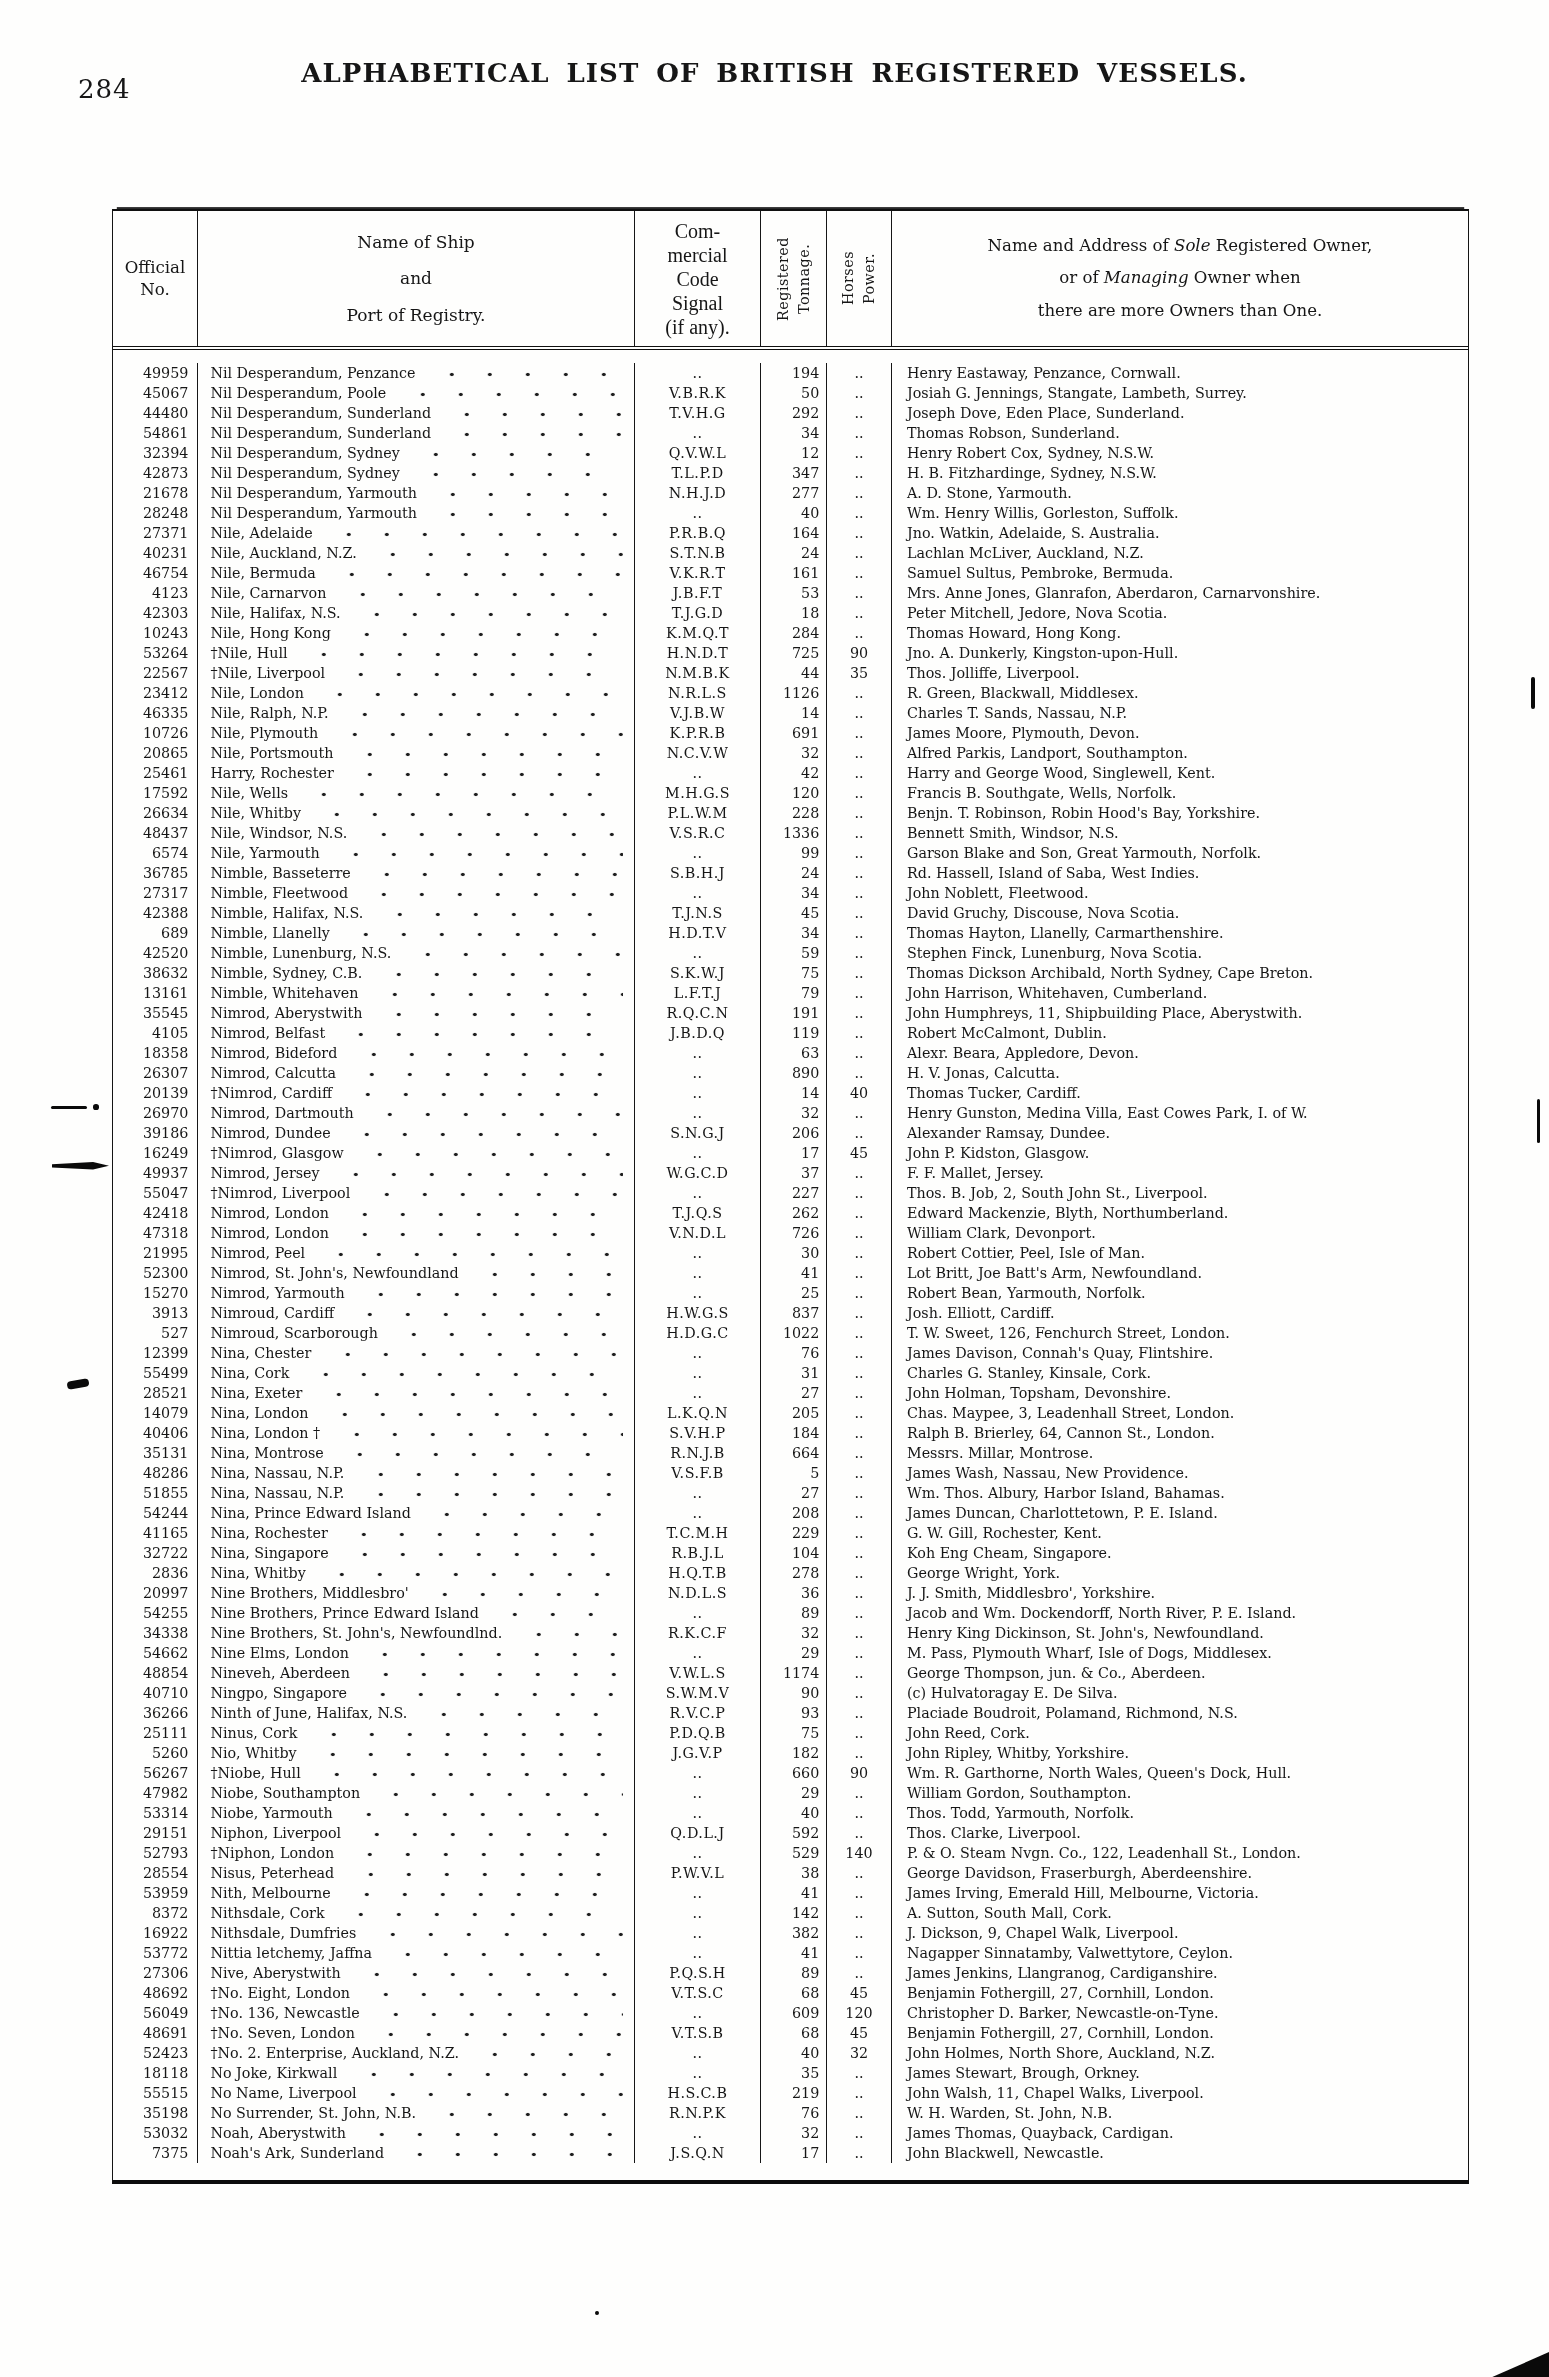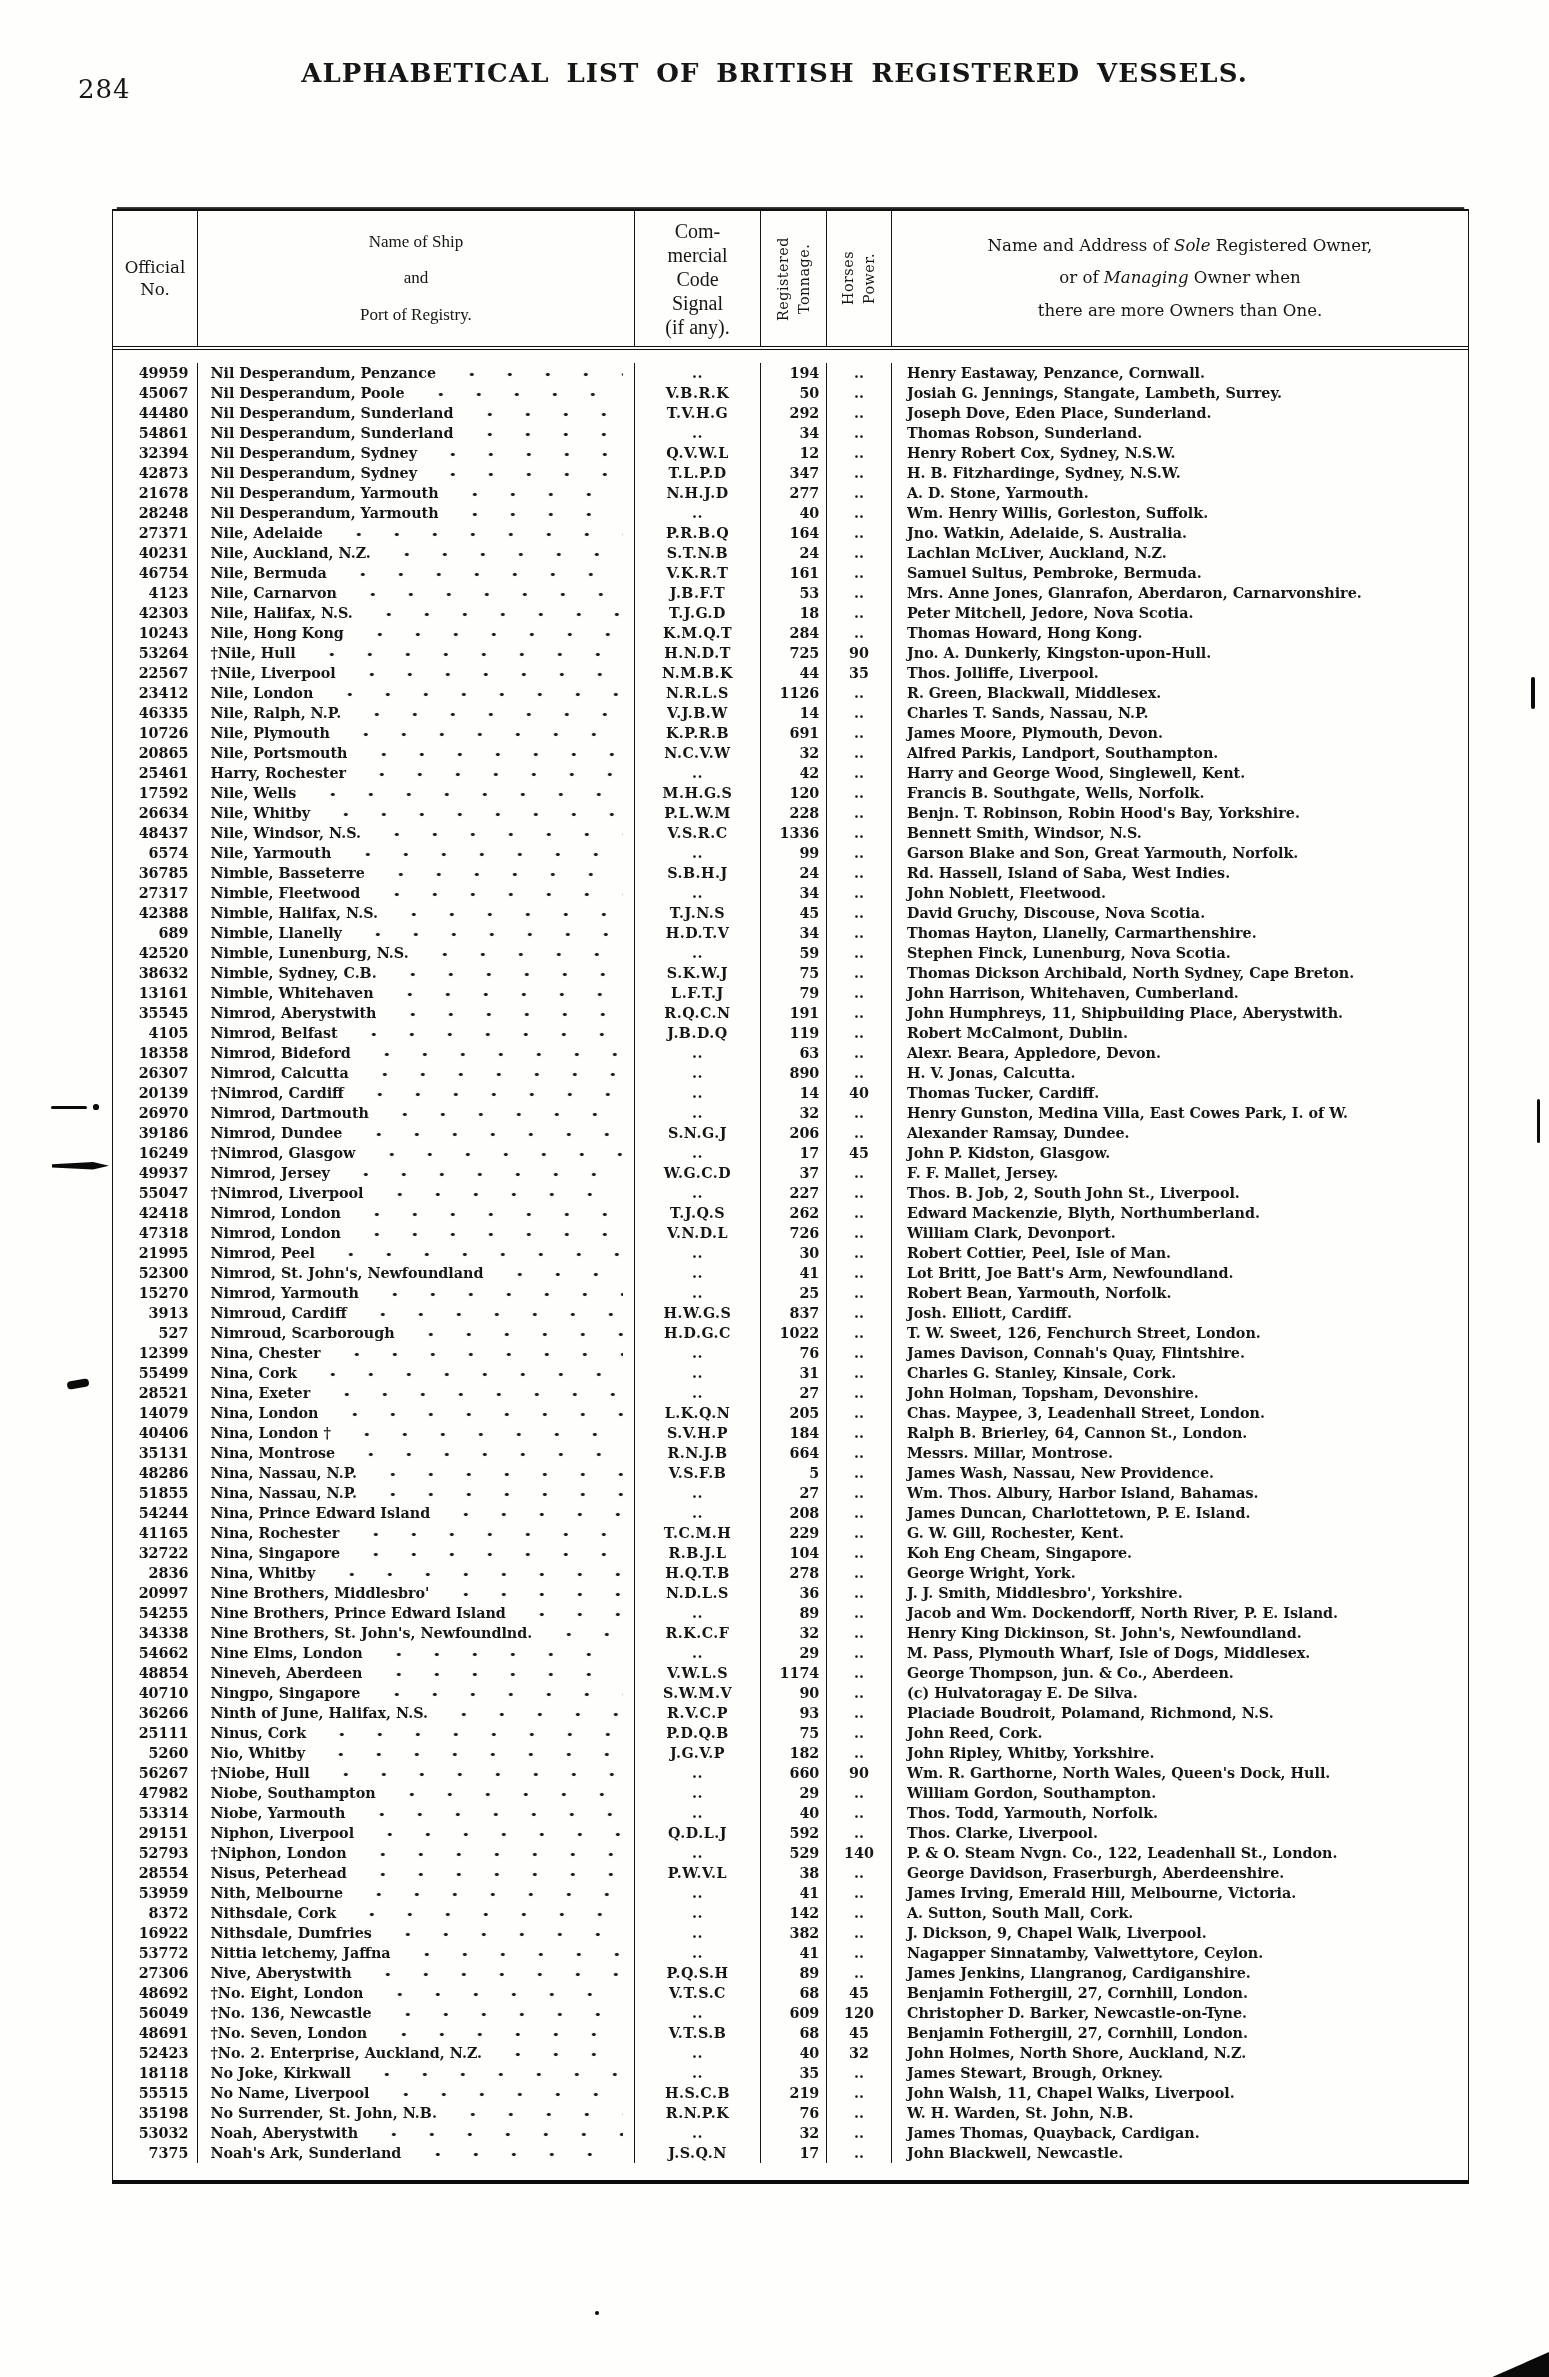--- a/index.html
+++ b/index.html
@@ -17,27 +17,27 @@
     border:1.9px solid #141414; border-top:2.9px solid #101010; border-bottom:4.8px solid #0c0c0c;
     box-shadow:0 -6.7px 0 -4.8px #2a2a2a;
     background:#fefefd;
   }
   .grid{display:grid; grid-template-columns:85px 437px 126px 66px 65px 1fr;}
   .thead{height:135px; border-bottom:4.8px double #101010;}
   .thead > div{border-right:1.9px solid #161616; display:flex; align-items:center; justify-content:center; text-align:center;}
   .thead > div:last-child{border-right:none;}
   .pre{white-space:pre-line;}
   .h-no{font-size:16.6px; line-height:1.3;}
-  .h-ship{font-size:17px; line-height:2.15;font-family:Liberation Serif, serif;}
+  .h-ship{font-size:17px; line-height:2.15;}
   .h-code{font-size:20px; line-height:1.2;font-family:Liberation Serif, serif;}
   .h-vert span{writing-mode:vertical-rl; transform:rotate(180deg); font-size:14.3px; line-height:1.45; letter-spacing:0.5px; white-space:pre-line;}
   .h-owner{font-size:16.6px; line-height:1.95;}
   .h-owner em{}
   
-  .rows{padding:13.3px 0 17px;font-weight:bold;}
+  .rows{padding:13.3px 0 17px;}
   .row{height:20px; line-height:20px; font-size:14.3px; white-space:nowrap;}
   .row > div{border-right:1.9px solid #161616; overflow:visible;}
   .row > div:last-child{border-right:none;}
   .c-no{text-align:right; padding-right:8.6px;}
   .c-name{display:flex; padding-left:12.4px;}
   .c-name .nm{flex:0 0 auto;}
   .c-name .lead{flex:1 1 auto; margin:0 11.4px 0 13.3px;
     background-image:radial-gradient(circle, #1d1d1d 1.5px, transparent 2px);
     background-size:38px 6.7px; background-repeat:repeat-x; background-position:3.8px 60%;}
   .c-code{text-align:center; letter-spacing:0.5px;}

